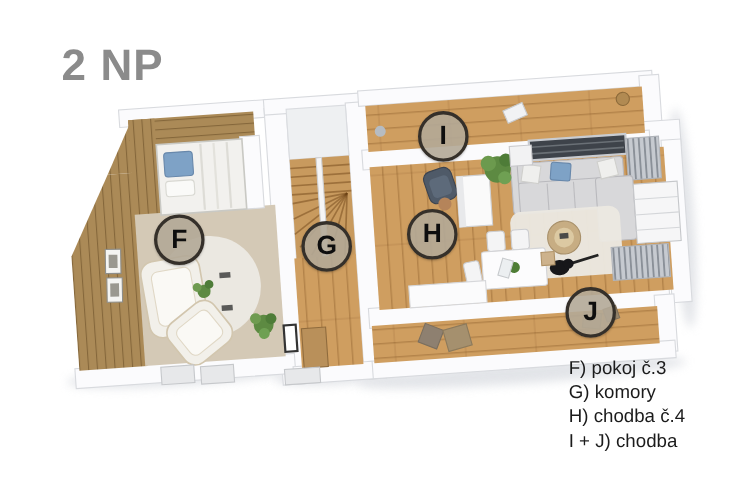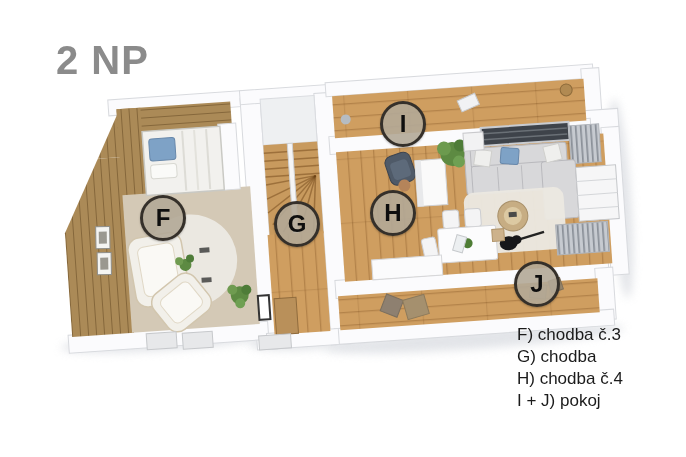--- a/index.html
+++ b/index.html
@@ -270,19 +270,19 @@
 
   <div>
       <div class="room-label" style="left: 163px; top: 218px;">F</div>
       <div class="room-label" style="left: 297px; top: 224px;">G</div>
       <div class="room-label" style="left: 393px; top: 213px;">H</div>
       <div class="room-label" style="left: 403px; top: 124px;">I</div>
       <div class="room-label" style="left: 537px; top: 284px;">J</div>
     </div>
 
   <div class="legend">
-    <div>F) chodba č.3</div>
-    <div>G) chodba</div>
+    <div>F) pokoj č.3</div>
+    <div>G) komory</div>
     <div>H) chodba č.4</div>
-    <div>I + J) pokoj</div>
+    <div>I + J) chodba</div>
   </div>
 
 </div>
 
 </body></html>

